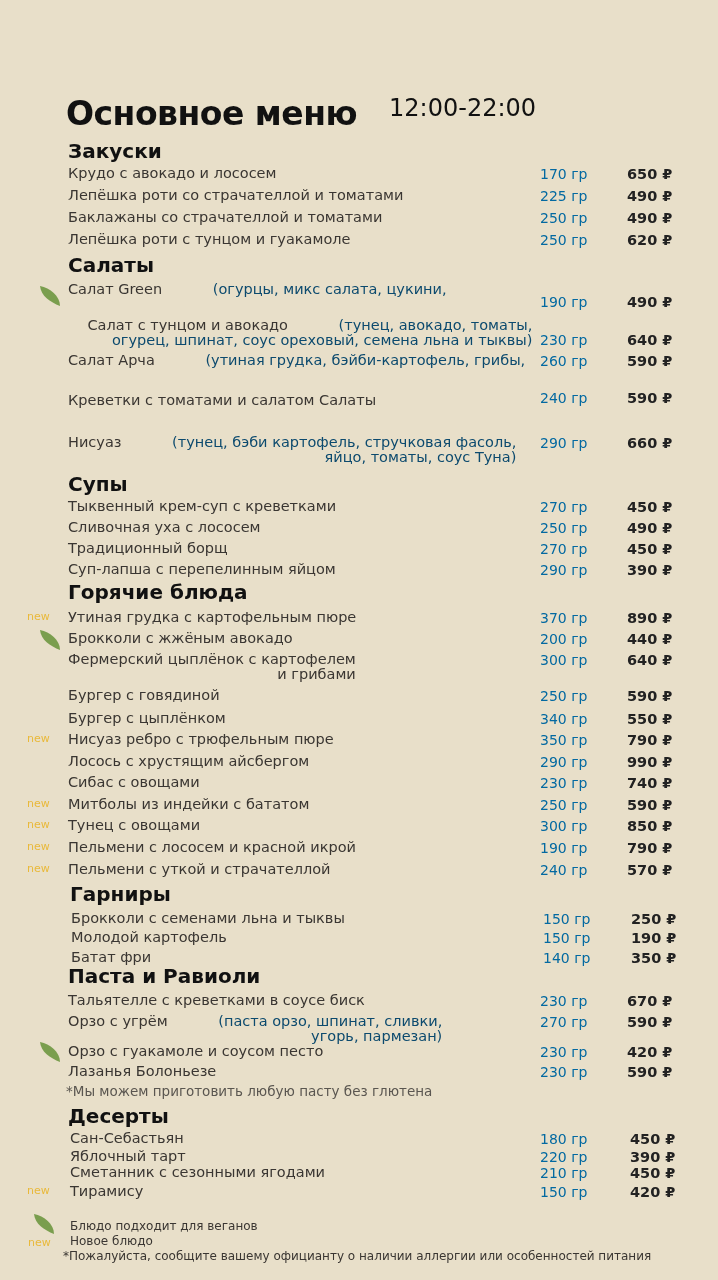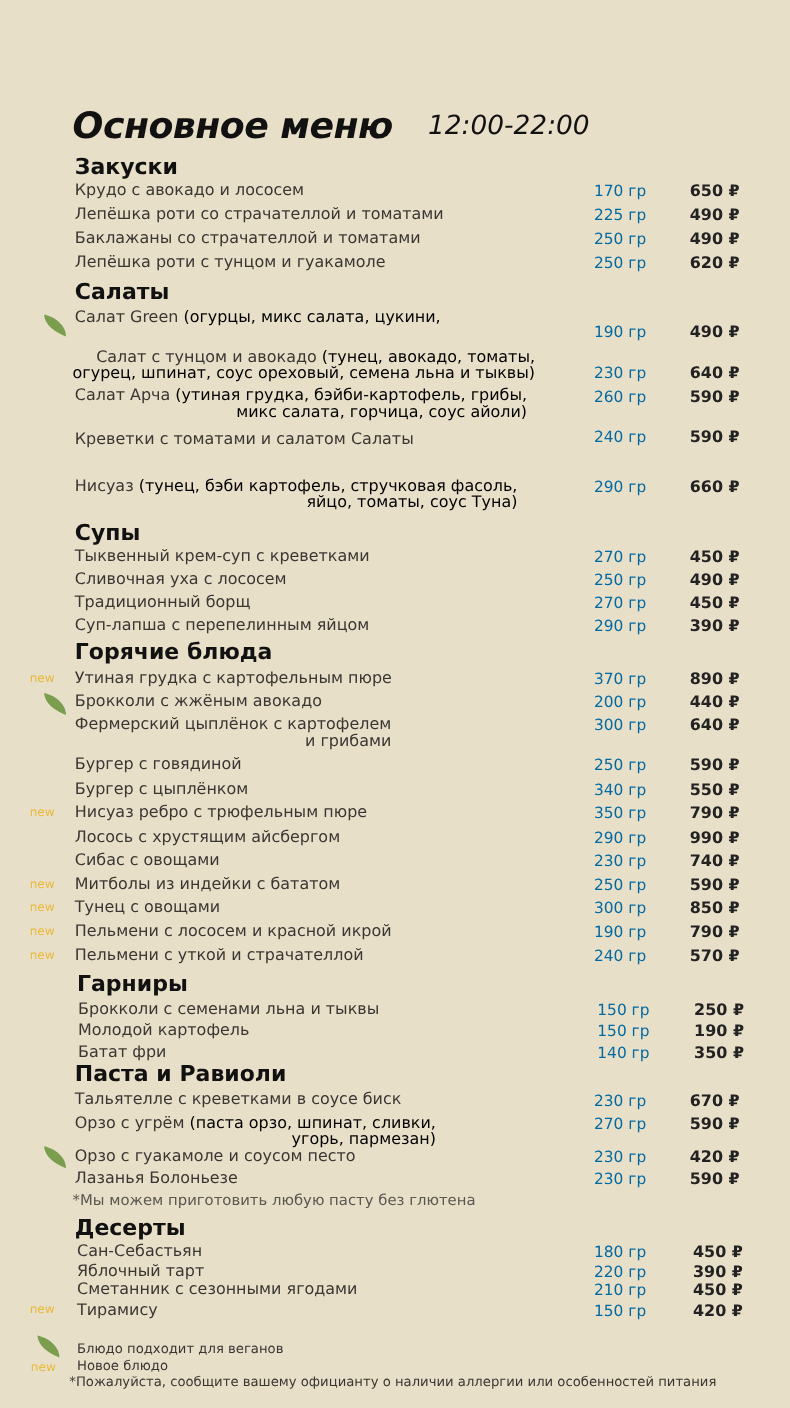--- a/index.html
+++ b/index.html
@@ -1,26 +1,26 @@
 <!DOCTYPE html>
 <html><head>
 <meta charset="utf-8">
 <style>
   html, body { margin:0; padding:0; }
   body {
     width:718px; height:1280px; background:#e8dfc9; position:relative; overflow:hidden;
     font-family:"DejaVu Sans", sans-serif; color:#3a3632;
   }
-  .title-row { position:absolute; left:66px; top:94px; display:flex; align-items:center;font-style:italic; }
+  .title-row { position:absolute; left:66px; top:94px; display:flex; align-items:flex-start; }
   .title { font-family:"DejaVu Sans", sans-serif; font-weight:bold; font-size:33px; color:#111; letter-spacing:-0.5px; }
   .hours { font-size:24px; color:#111; margin-left:32px; }
   .section-title { position:absolute; left:68px; font-weight:bold; font-size:20px; color:#111; }
   .row { position:absolute; left:0; width:718px; }
   .name { position:absolute; left:68px; font-size:14.5px; color:#3a3632; white-space:nowrap; line-height:15px;text-align:right; }
-  .name .desc { color:#000000; }
+  .name .desc { color:#0c4a6e;margin-left:46px; }
   .weight { position:absolute; left:540px; font-size:14px; color:#0369a1; white-space:nowrap; }
   .price { position:absolute; left:627px; font-size:14.5px; font-weight:bold; color:#222; white-space:nowrap; }
   .new-badge { position:absolute; left:27px; font-size:11px; color:#e9b93a;text-align:center; }
   .leaf { position:absolute; left:38px; width:24px; height:24px; }
   .note { position:absolute; left:66px; font-size:13.5px; color:#5a5650; }
   .legend-text { position:absolute; left:70px; font-size:12px; color:#3a3632; }
   .footnote { position:absolute; left:63px; font-size:12px; color:#3a3632; }
 </style>
 </head>
 <body>
@@ -68,21 +68,21 @@
   <span class="name"><span>Салат Green</span><span class="desc"> (огурцы, микс салата, цукини,</span><br></span>
   <span class="weight" style="top:12px">190 гр</span>
     <span class="price" style="top:12px">490 ₽</span>
 </div>
 <div class="row" style="top:318px">
   <span class="name" style="left:66px"><span>Салат с тунцом и авокадо</span><span class="desc"> (тунец, авокадо, томаты,</span><br><span class="desc">огурец, шпинат, соус ореховый, семена льна и тыквы)</span></span>
   <span class="weight" style="top:14px">230 гр</span>
     <span class="price" style="top:14px">640 ₽</span>
 </div>
 <div class="row" style="top:353px">
-  <span class="name"><span>Салат Арча</span><span class="desc"> (утиная грудка, бэйби-картофель, грибы,</span><br><span class="desc">микс салата, горчица, соус айоли)</span></span>
+  <span class="name"><span>Салат Арча</span><span class="desc"> (утиная грудка, бэйби-картофель, грибы,</span><br></span>
   <span class="weight">260 гр</span>
     <span class="price">590 ₽</span>
 </div>
 <div class="row" style="top:390px">
   <span class="name" style="line-height:20px"><span>Креветки с томатами и салатом Салаты</span><br></span>
   <span class="weight">240 гр</span>
     <span class="price">590 ₽</span>
 </div>
 <div class="row" style="top:435px">
   <span class="name"><span>Нисуаз</span><span class="desc"> (тунец, бэби картофель, стручковая фасоль,</span><br><span class="desc">яйцо, томаты, соус Туна)</span></span>

